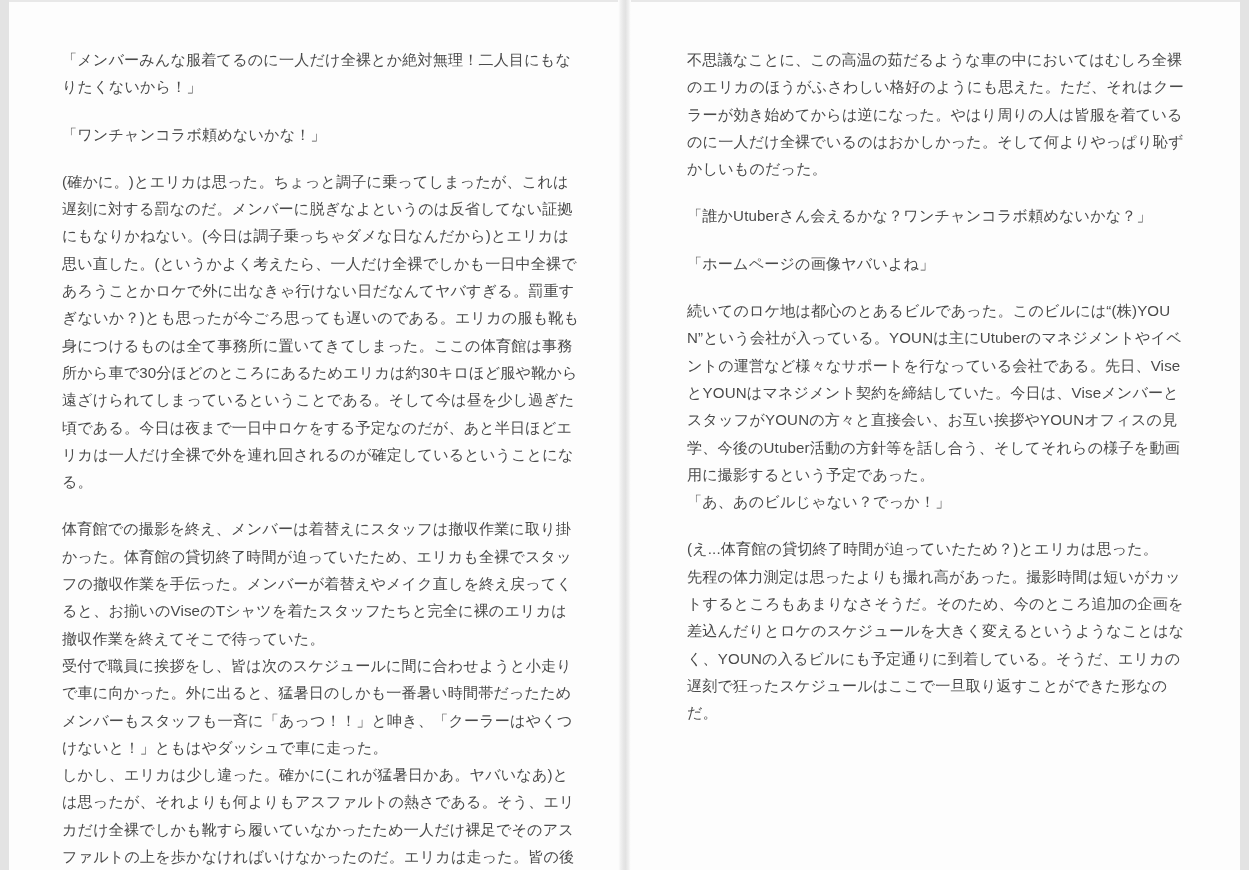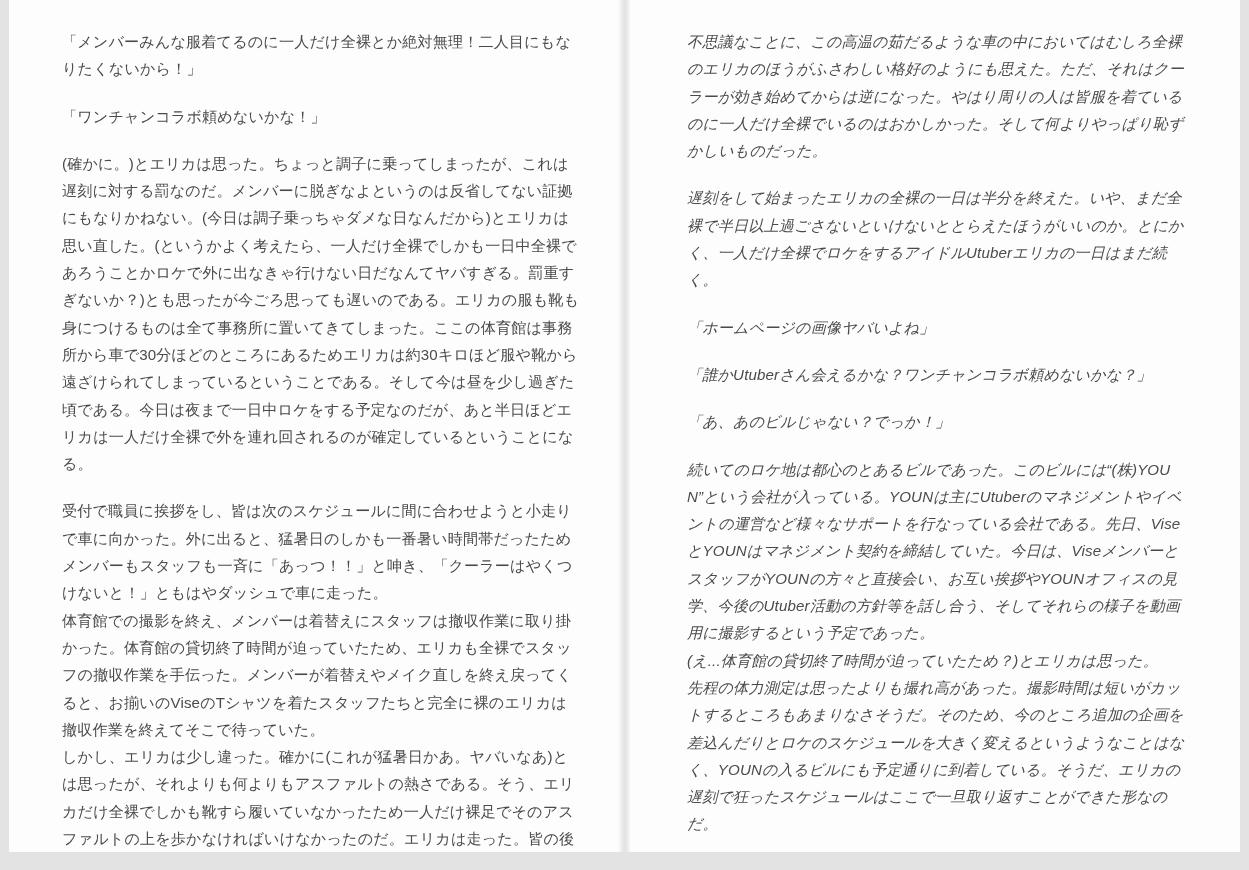--- a/index.html
+++ b/index.html
@@ -15,21 +15,20 @@
   }
 
   .reader {
     position: relative;
     width: 1249px;
     height: 834px;
     box-sizing: border-box;
     display: flex;
     flex-direction: row;
     background: #ec4899;
-    align-items: center;
   }
 
   .gutter-left {
     width: 9px;
     height: 870px;
     background: #e3e3e3;
     flex: 0 0 9px;
   }
   .gutter-right {
     width: 9px;
@@ -60,21 +59,20 @@
   }
   .page-left {
     flex: 0 0 609px;
     width: 609px;
     padding: 44px 36px 0 53px;
   }
   .page-right {
     flex: 0 0 609px;
     width: 609px;
     padding: 44px 46px 0 56px;
-    font-style: italic;
   }
 
   .page-body {
     color: #4a4a4a;
     font-size: 15.1px;
     line-height: 27.3px;
     letter-spacing: 0.15px;
     text-align: left;
     word-break: break-all;
     -webkit-font-smoothing: antialiased;
@@ -96,36 +94,35 @@
 
 <div class="reader">
 
   <div class="gutter-left"></div>
 
   <div class="page page-left">
     <div class="page-body">
       <p class="para">「メンバーみんな服着てるのに一人だけ全裸とか絶対無理！二人目にもなりたくないから！」</p>
       <p class="para">「ワンチャンコラボ頼めないかな！」</p>
       <p class="para">(確かに。)とエリカは思った。ちょっと調子に乗ってしまったが、これは遅刻に対する罰なのだ。メンバーに脱ぎなよというのは反省してない証拠にもなりかねない。(今日は調子乗っちゃダメな日なんだから)とエリカは思い直した。(というかよく考えたら、一人だけ全裸でしかも一日中全裸であろうことかロケで外に出なきゃ行けない日だなんてヤバすぎる。罰重すぎないか？)とも思ったが今ごろ思っても遅いのである。エリカの服も靴も身につけるものは全て事務所に置いてきてしまった。ここの体育館は事務所から車で30分ほどのところにあるためエリカは約30キロほど服や靴から遠ざけられてしまっているということである。そして今は昼を少し過ぎた頃である。今日は夜まで一日中ロケをする予定なのだが、あと半日ほどエリカは一人だけ全裸で外を連れ回されるのが確定しているということになる。</p>
+      <p class="para tight">体育館での撮影を終え、メンバーは着替えにスタッフは撤収作業に取り掛かった。体育館の貸切終了時間が迫っていたため、エリカも全裸でスタッフの撤収作業を手伝った。メンバーが着替えやメイク直しを終え戻ってくると、お揃いのViseのTシャツを着たスタッフたちと完全に裸のエリカは撤収作業を終えてそこで待っていた。</p>
       <p class="para tight">受付で職員に挨拶をし、皆は次のスケジュールに間に合わせようと小走りで車に向かった。外に出ると、猛暑日のしかも一番暑い時間帯だったためメンバーもスタッフも一斉に「あっつ！！」と呻き、「クーラーはやくつけないと！」ともはやダッシュで車に走った。</p>
-      <p class="para tight">体育館での撮影を終え、メンバーは着替えにスタッフは撤収作業に取り掛かった。体育館の貸切終了時間が迫っていたため、エリカも全裸でスタッフの撤収作業を手伝った。メンバーが着替えやメイク直しを終え戻ってくると、お揃いのViseのTシャツを着たスタッフたちと完全に裸のエリカは撤収作業を終えてそこで待っていた。</p>
       <p class="para last">しかし、エリカは少し違った。確かに(これが猛暑日かあ。ヤバいなあ)とは思ったが、それよりも何よりもアスファルトの熱さである。そう、エリカだけ全裸でしかも靴すら履いていなかったため一人だけ裸足でそのアスファルトの上を歩かなければいけなかったのだ。エリカは走った。皆の後ろに隠れて移動することも忘れて先頭で猛暑日の真っ昼間をダッシュで駆け抜けていたのだ。というかそうするしかなかったのだ。なぜならアスファルトが熱すぎたからだ。思考する暇もなかった。とにかく一目散に車に飛び乗り、サウナのように暑い車内でエリカは足の裏をさすった。幸い火傷はしていないようだった。</p>
     </div>
   </div>
 
   <div class="gutter-mid"></div>
 
   <div class="page page-right">
     <div class="page-body">
       <p class="para">不思議なことに、この高温の茹だるような車の中においてはむしろ全裸のエリカのほうがふさわしい格好のようにも思えた。ただ、それはクーラーが効き始めてからは逆になった。やはり周りの人は皆服を着ているのに一人だけ全裸でいるのはおかしかった。そして何よりやっぱり恥ずかしいものだった。</p>
-      <p class="para">遅刻をして始まったエリカの全裸の一日は半分を終えた。いや、まだ全裸で半日以上過ごさないといけないととらえたほうがいいのか。とにかく、一人だけ全裸でロケをするアイドルUtuberエリカの一日はまだ続く。</p>
+      <p class="para">「誰かUtuberさん会えるかな？ワンチャンコラボ頼めないかな？」</p>
       <p class="para">「ホームページの画像ヤバいよね」</p>
-      <p class="para">「誰かUtuberさん会えるかな？ワンチャンコラボ頼めないかな？」</p>
+      <p class="para tight">続いてのロケ地は都心のとあるビルであった。このビルには“(株)YOUN”という会社が入っている。YOUNは主にUtuberのマネジメントやイベントの運営など様々なサポートを行なっている会社である。先日、ViseとYOUNはマネジメント契約を締結していた。今日は、ViseメンバーとスタッフがYOUNの方々と直接会い、お互い挨拶やYOUNオフィスの見学、今後のUtuber活動の方針等を話し合う、そしてそれらの様子を動画用に撮影するという予定であった。</p>
       <p class="para">「あ、あのビルじゃない？でっか！」</p>
-      <p class="para tight">続いてのロケ地は都心のとあるビルであった。このビルには“(株)YOUN”という会社が入っている。YOUNは主にUtuberのマネジメントやイベントの運営など様々なサポートを行なっている会社である。先日、ViseとYOUNはマネジメント契約を締結していた。今日は、ViseメンバーとスタッフがYOUNの方々と直接会い、お互い挨拶やYOUNオフィスの見学、今後のUtuber活動の方針等を話し合う、そしてそれらの様子を動画用に撮影するという予定であった。</p>
       <p class="para tight">(え...体育館の貸切終了時間が迫っていたため？)とエリカは思った。</p>
       <p class="para tight">先程の体力測定は思ったよりも撮れ高があった。撮影時間は短いがカットするところもあまりなさそうだ。そのため、今のところ追加の企画を差込んだりとロケのスケジュールを大きく変えるというようなことはなく、YOUNの入るビルにも予定通りに到着している。そうだ、エリカの遅刻で狂ったスケジュールはここで一旦取り返すことができた形なのだ。</p>
 
     </div>
   </div>
 
   <div class="gutter-right"></div>
 
 </div>
 

